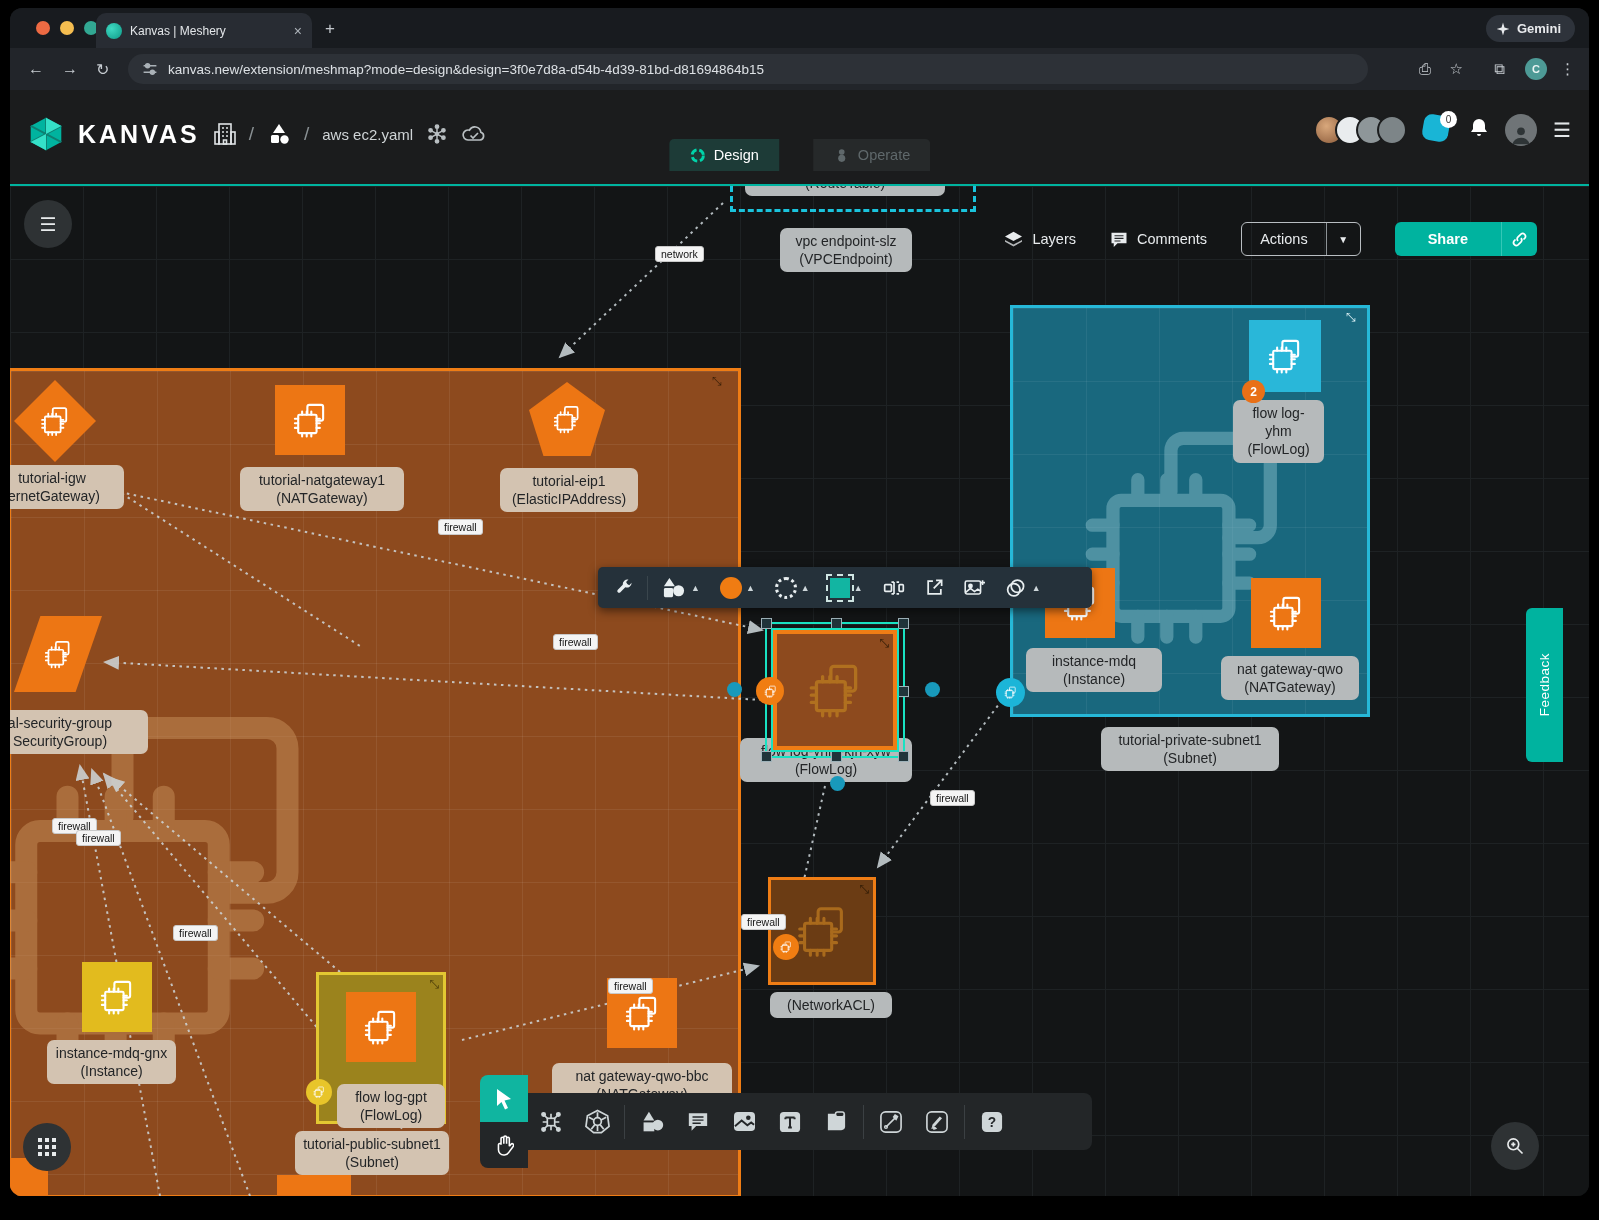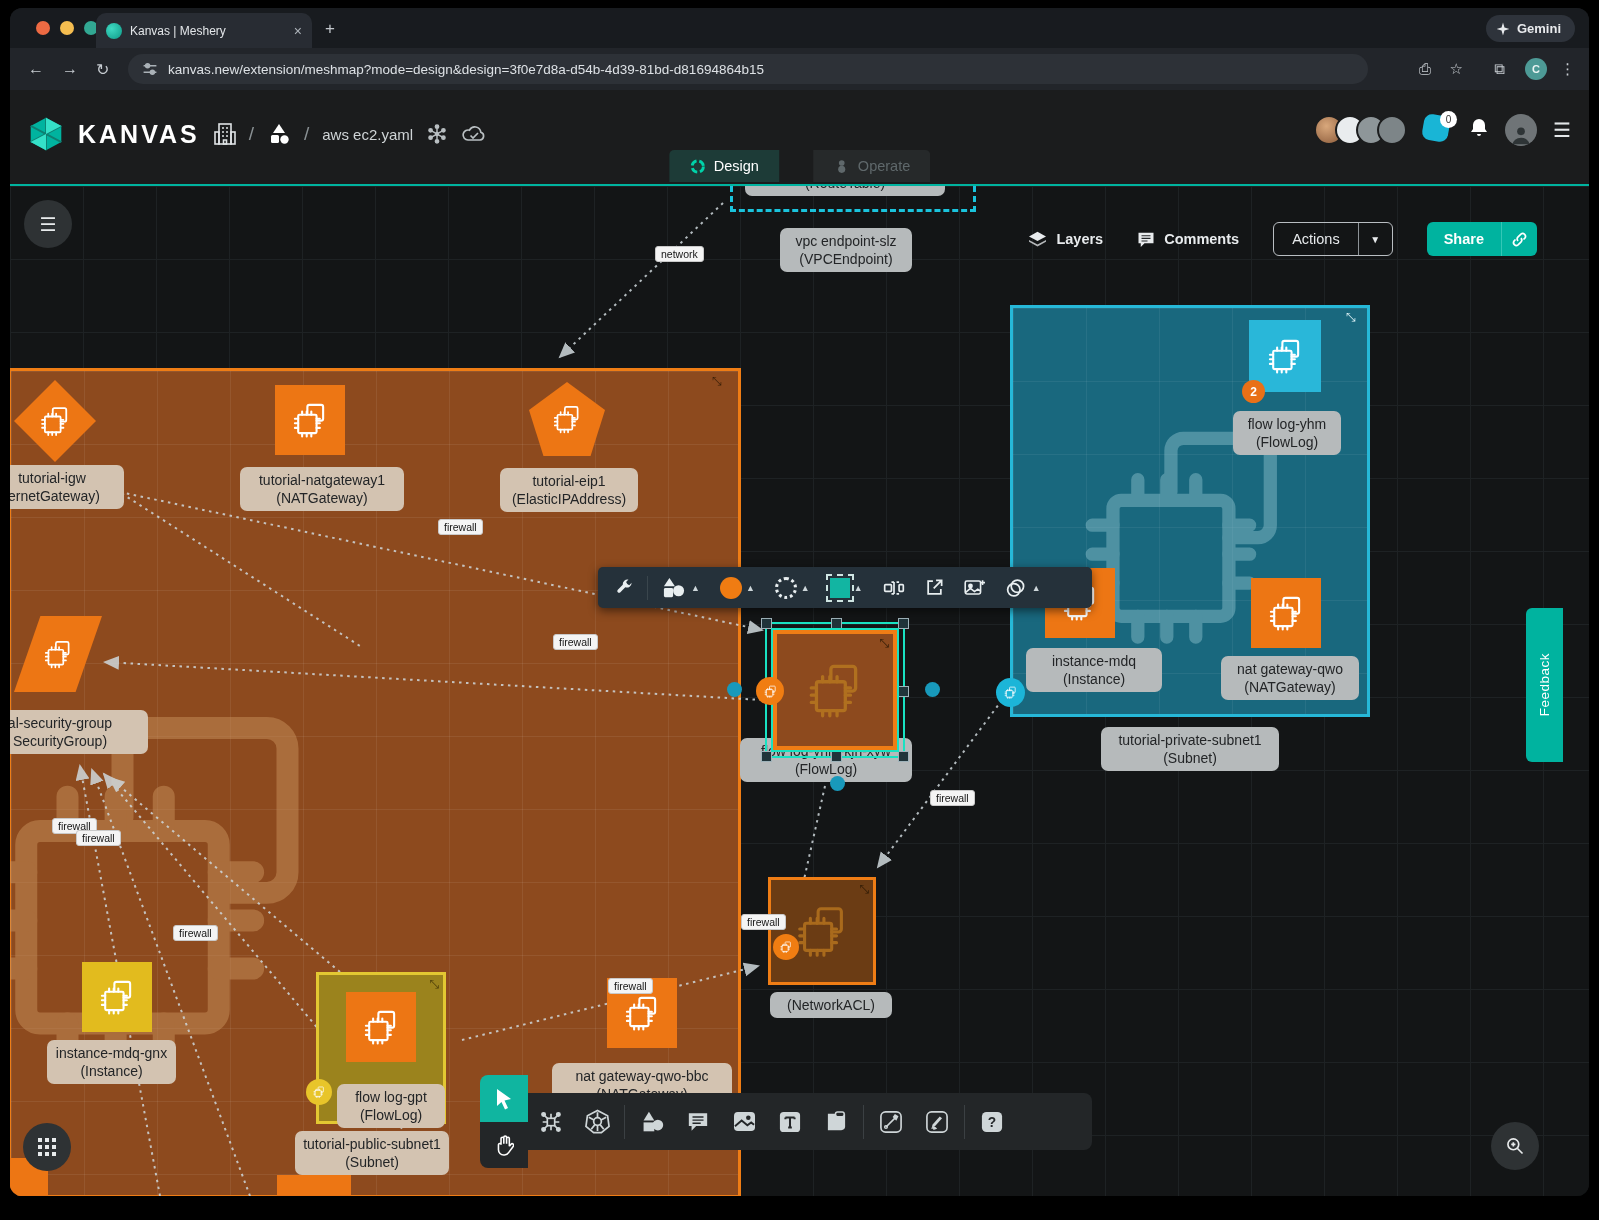--- a/index.html
+++ b/index.html
@@ -37,38 +37,38 @@
   .hicons { position:absolute; right:18px; top:24px; display:flex; align-items:center; gap:16px; }
   .av { width:30px; height:30px; border-radius:50%; border:2px solid #1b1c1d; }
   .avgroup { display:flex; }
   .avgroup .av + .av { margin-left:-9px; }
   .bellwrap,.menu3 { color:#e3e6e8; font-size:20px; }
   .bigav { width:32px; height:32px; border-radius:50%; background:#6f7477; display:flex; align-items:flex-end; justify-content:center; overflow:hidden; }
   .badge0 { position:relative; width:30px; height:30px; }
   .badge0 .hex { width:26px; height:26px; border-radius:8px; background:#19b5d6; transform:rotate(10deg); }
   .badge0 .cnt { position:absolute; right:-4px; top:-4px; width:17px; height:17px; border-radius:50%;
     background:#fff; color:#333; font-size:10px; display:flex; align-items:center; justify-content:center; }
-  .modes { position:absolute; left:50%; transform:translateX(-50%); bottom:2px; display:flex; border-radius:5px 5px 0 0; overflow:hidden;gap:34px; }
+  .modes { position:absolute; left:50%; transform:translateX(-50%); bottom:13px; display:flex; border-radius:5px 5px 0 0; overflow:hidden;gap:34px; }
   .mode { height:32px; padding:0 20px; display:flex; align-items:center; gap:8px; font-size:14.5px; }
   .mode.active { background:#1d3b37; color:#fff; }
   .mode.inactive { background:#26292a; color:#5f686b; }
 
   
   .canvas { position:relative; height:1010px; background:#131516; overflow:hidden;
     background-image:linear-gradient(#1e2224 1px, transparent 1px),linear-gradient(90deg,#1e2224 1px, transparent 1px);
     background-size:73px 73px; }
   .circlebtn { position:absolute; width:48px; height:48px; border-radius:50%; background:#2e3234;
     display:flex; align-items:center; justify-content:center; color:#e8ebec; font-size:19px; z-index:40; }
   .topactions { position:absolute; top:36px; right:52px; display:flex; align-items:center; gap:34px; z-index:40; }
-  .ta-item { display:flex; align-items:center; gap:9px; color:#e8ebed; font-size:14.5px;font-weight:bold; }
+  .ta-item { display:flex; align-items:center; gap:9px; color:#e8ebed; font-size:14.5px; }
   .actions-btn { display:flex; align-items:center; border:1px solid #b9bec2; border-radius:6px; height:34px; color:#e8ebed; font-size:14.5px; }
   .actions-btn .lab { padding:0 18px; }
   .actions-btn .dd { width:34px; height:100%; border-left:1px solid #8d9397; display:flex; align-items:center; justify-content:center; font-size:10px; }
   .share-btn { display:flex; align-items:center; background:#00b39f; border-radius:6px; height:34px; color:#fff; font-size:14.5px; font-weight:bold; }
-  .share-btn .lab { padding:0 17px; }
+  .share-btn .lab { padding:0 33px; }
   .share-btn .lnk { width:36px; height:100%; border-left:1px solid #34c7b6; display:flex; align-items:center; justify-content:center; }
 
   .cnt-orange { position:absolute; left:-2px; top:182px; width:733px; height:830px; background:#8d4a1e;
     border:3px solid #ef7d15; background-image:linear-gradient(rgba(255,255,255,.07) 1px, transparent 1px),linear-gradient(90deg,rgba(255,255,255,.07) 1px, transparent 1px);
     background-size:73px 73px; z-index:1; }
   .cnt-teal { position:absolute; left:1000px; top:119px; width:360px; height:412px; background:#19687e;
     border:3px solid #26b8d8; background-image:linear-gradient(rgba(255,255,255,.06) 1px, transparent 1px),linear-gradient(90deg,rgba(255,255,255,.06) 1px, transparent 1px);
     background-size:73px 73px; z-index:1; }
   .watermark { position:absolute; opacity:.5; z-index:1; pointer-events:none; }
 
@@ -500,21 +500,21 @@
       <div>flow log-yhm-kjh-xyw</div>
       <div>(FlowLog)</div>
     </div>
 
     <div class="node sq-cyan" style="left:1239px;top:134px;width:72px;height:72px">
         <svg class="chip" viewBox="0 0 64 64">
           <use href="#chip"></use>
         </svg>
       </div>
     <div class="cbadge" style="left:1232px;top:194px;width:23px;height:23px;background:#e87017;font-size:12px;font-weight:bold">2</div>
-    <div class="nlabel" style="left:1223px;top:225px;width:108px">
+    <div class="nlabel" style="left:1223px;top:214px;width:91px">
       <div>flow log-yhm</div>
       <div>(FlowLog)</div>
     </div>
 
     <div class="node sq-orange" style="left:1035px;top:382px;width:70px;height:70px">
         <svg class="chip" viewBox="0 0 64 64">
           <use href="#chip"></use>
         </svg>
       </div>
     <div class="nlabel" style="left:1016px;top:462px;width:136px">

